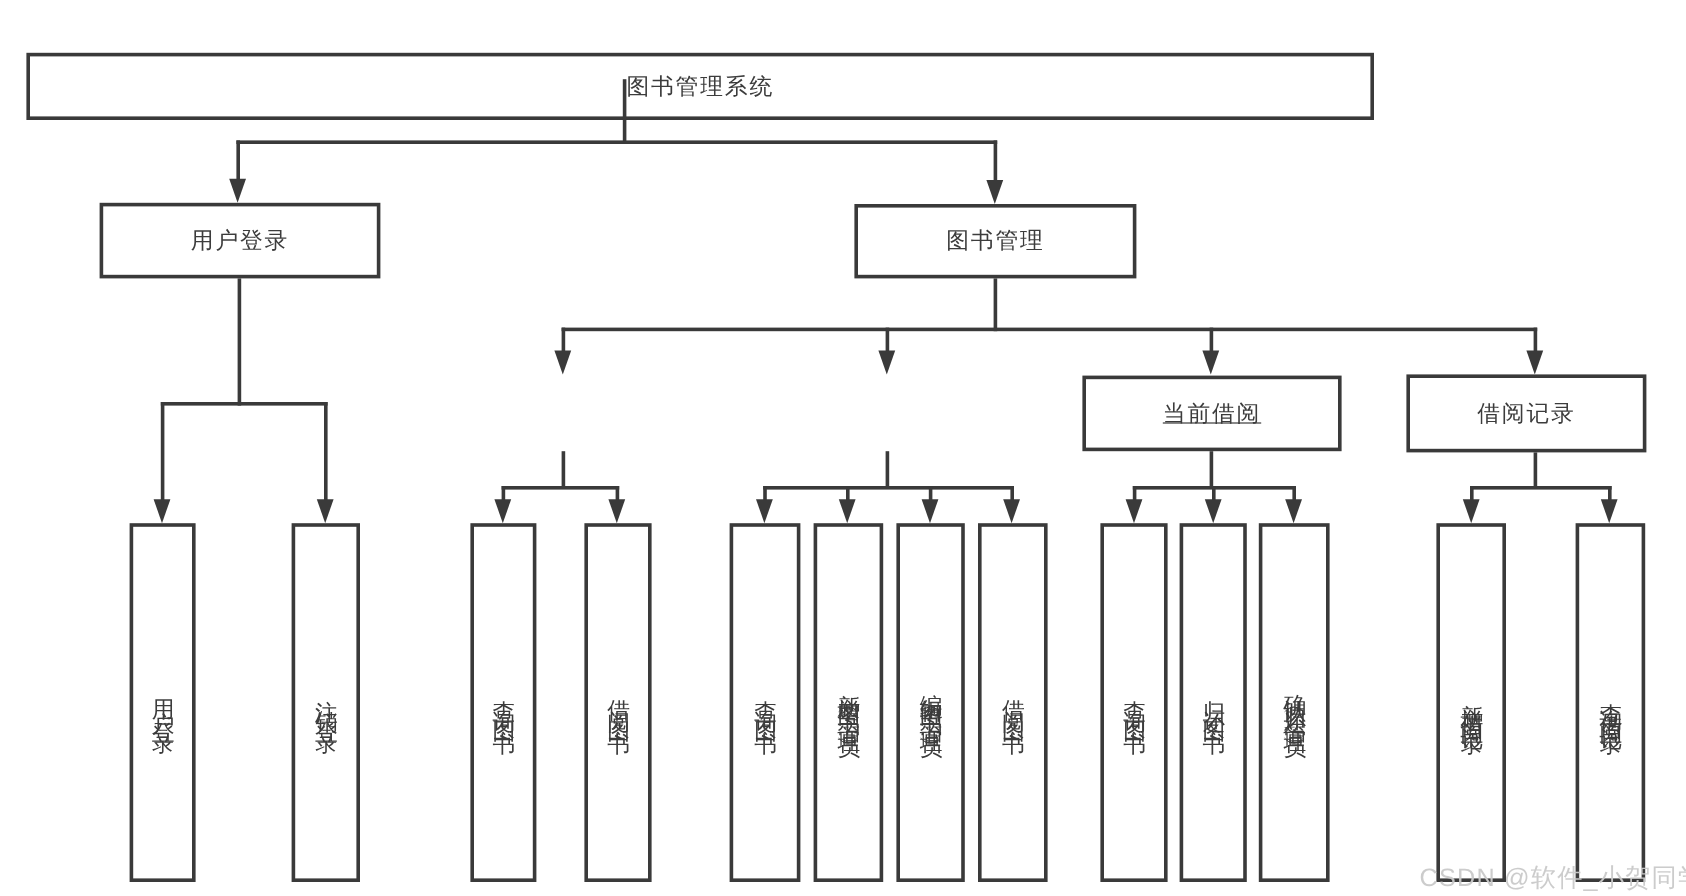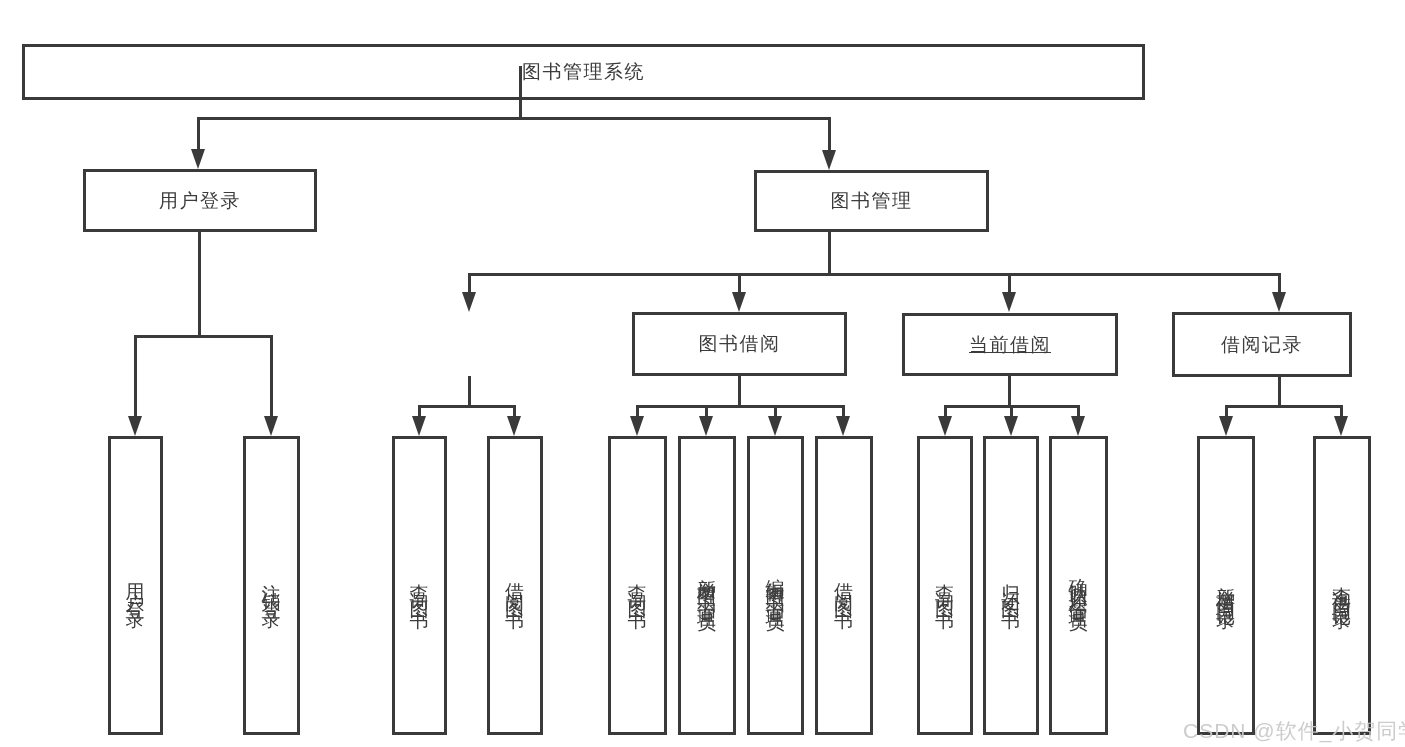--- a/index.html
+++ b/index.html
@@ -40,26 +40,26 @@
     position: absolute;
     width: 0; height: 0;
     border-left: 7px solid transparent;
     border-right: 7px solid transparent;
     border-top: 20px solid #3a3a3a;
   }
   
   .n-root { left: 22px; top: 12px; width: 1123px; height: 56px; margin-top: 32px; }
   
   .n-userlogin { left: 83px;  top: 169px; width: 234px; height: 63px; }
-  .n-bookmgmt  { left: 712px; top: 170px; width: 235px; height: 62px; margin-left: 42px; }
+  .n-bookmgmt  { left: 712px; top: 170px; width: 235px; height: 62px; }
   
   .n-recommend { left: 362px;  top: 312px; width: 215px; height: 64px; }
   .n-borrow    { left: 632px;  top: 312px; width: 215px; height: 64px; }
   .n-current   { left: 902px;  top: 313px; width: 216px; height: 63px; text-decoration: underline; }
-  .n-records   { left: 1172px; top: 312px; width: 180px; height: 65px; }
+  .n-records   { left: 1172px; top: 312px; width: 200px; height: 65px; }
   
   .leaf { top: 436px; height: 299px; }
   .l1  { left: 108px;  width: 55px; }
   .l2  { left: 243px;  width: 57px; }
   .l3  { left: 392px;  width: 55px; }
   .l4  { left: 487px;  width: 56px; }
   .l5  { left: 608px;  width: 59px; }
   .l6  { left: 678px;  width: 58px; }
   .l7  { left: 747px;  width: 57px; }
   .l8  { left: 815px;  width: 58px; }
@@ -173,23 +173,20 @@
   <div class="hline c-l2-branch"></div>
   <div class="vline c-bm-s1"></div>
   <div class="arrowhead c-bm-h1"></div>
   <div class="vline c-bm-s2"></div>
   <div class="arrowhead c-bm-h2"></div>
   <div class="vline c-bm-s3"></div>
   <div class="arrowhead c-bm-h3"></div>
   <div class="vline c-bm-s4"></div>
   <div class="arrowhead c-bm-h4"></div>
 
-  <div class="box n-borrow">
-    <span>图书借阅</span>
-  </div>
   <div class="box n-current">
     <span>当前借阅</span>
   </div>
   <div class="box n-records">
     <span>借阅记录</span>
   </div>
 
   <div class="vline c-rc-stub"></div>
   <div class="hline c-rc-branch"></div>
   <div class="vline c-rc-s1"></div>

